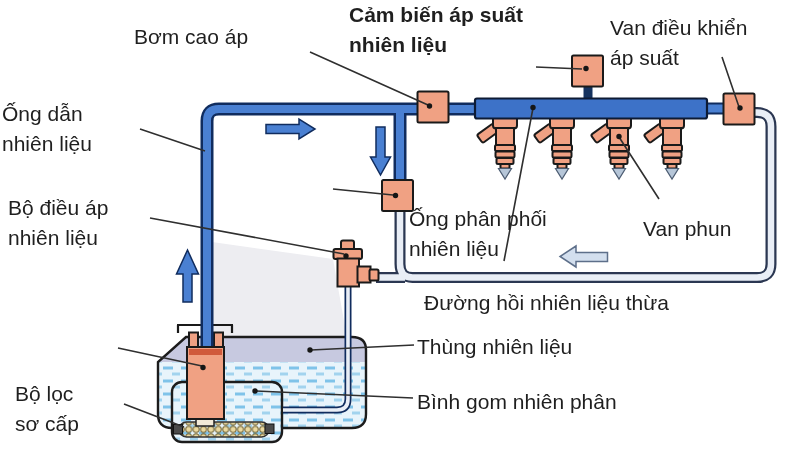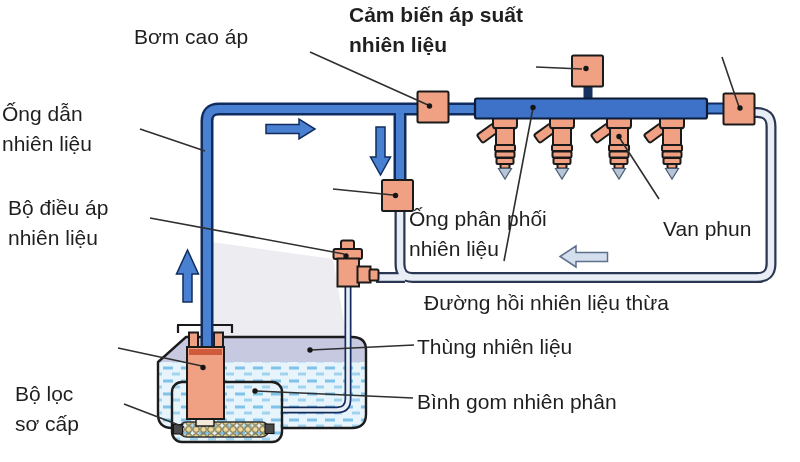--- a/index.html
+++ b/index.html
@@ -152,25 +152,27 @@
       <circle class="dot" cx="346" cy="256" r="2.7"></circle>
       <circle class="dot" cx="203" cy="367.5" r="2.7"></circle>
       <circle class="dot" cx="255" cy="391" r="2.7"></circle>
       <circle class="dot" cx="310" cy="350" r="2.7"></circle>
     </g>
   </svg>
 
   <div class="lbl" style="left:134px;top:22px;width:160px;">Bơm cao áp</div>
   <div class="lbl" style="left:349px;top:0;width:230px;font-weight:bold;">Cảm biến áp suất
 nhiên liệu</div>
+  <div class="lbl left" style="left:610px;top:13px;width:186px;">Van điều khiển
+áp suất</div>
   <div class="lbl" style="left:2px;top:99px;width:132px;">Ống dẫn
 nhiên liệu</div>
   <div class="lbl" style="left:8px;top:193px;width:134px;">Bộ điều áp
 nhiên liệu</div>
   <div class="lbl" style="left:409px;top:204px;width:152px;">Ống phân phối
 nhiên liệu</div>
-  <div class="lbl left" style="left:643px;top:214px;width:130px;margin-left:20px;">Van phun</div>
+  <div class="lbl left" style="left:643px;top:214px;width:130px;">Van phun</div>
   <div class="lbl left" style="left:424px;top:288px;width:345px;">Đường hồi nhiên liệu thừa</div>
   <div class="lbl" style="left:15px;top:379px;width:110px;">Bộ lọc
 sơ cấp</div>
   <div class="lbl left" style="left:417px;top:332px;width:220px;">Thùng nhiên liệu</div>
   <div class="lbl left" style="left:417px;top:387px;width:260px;">Bình gom nhiên phân</div>
 </div>
 
 </body></html>

